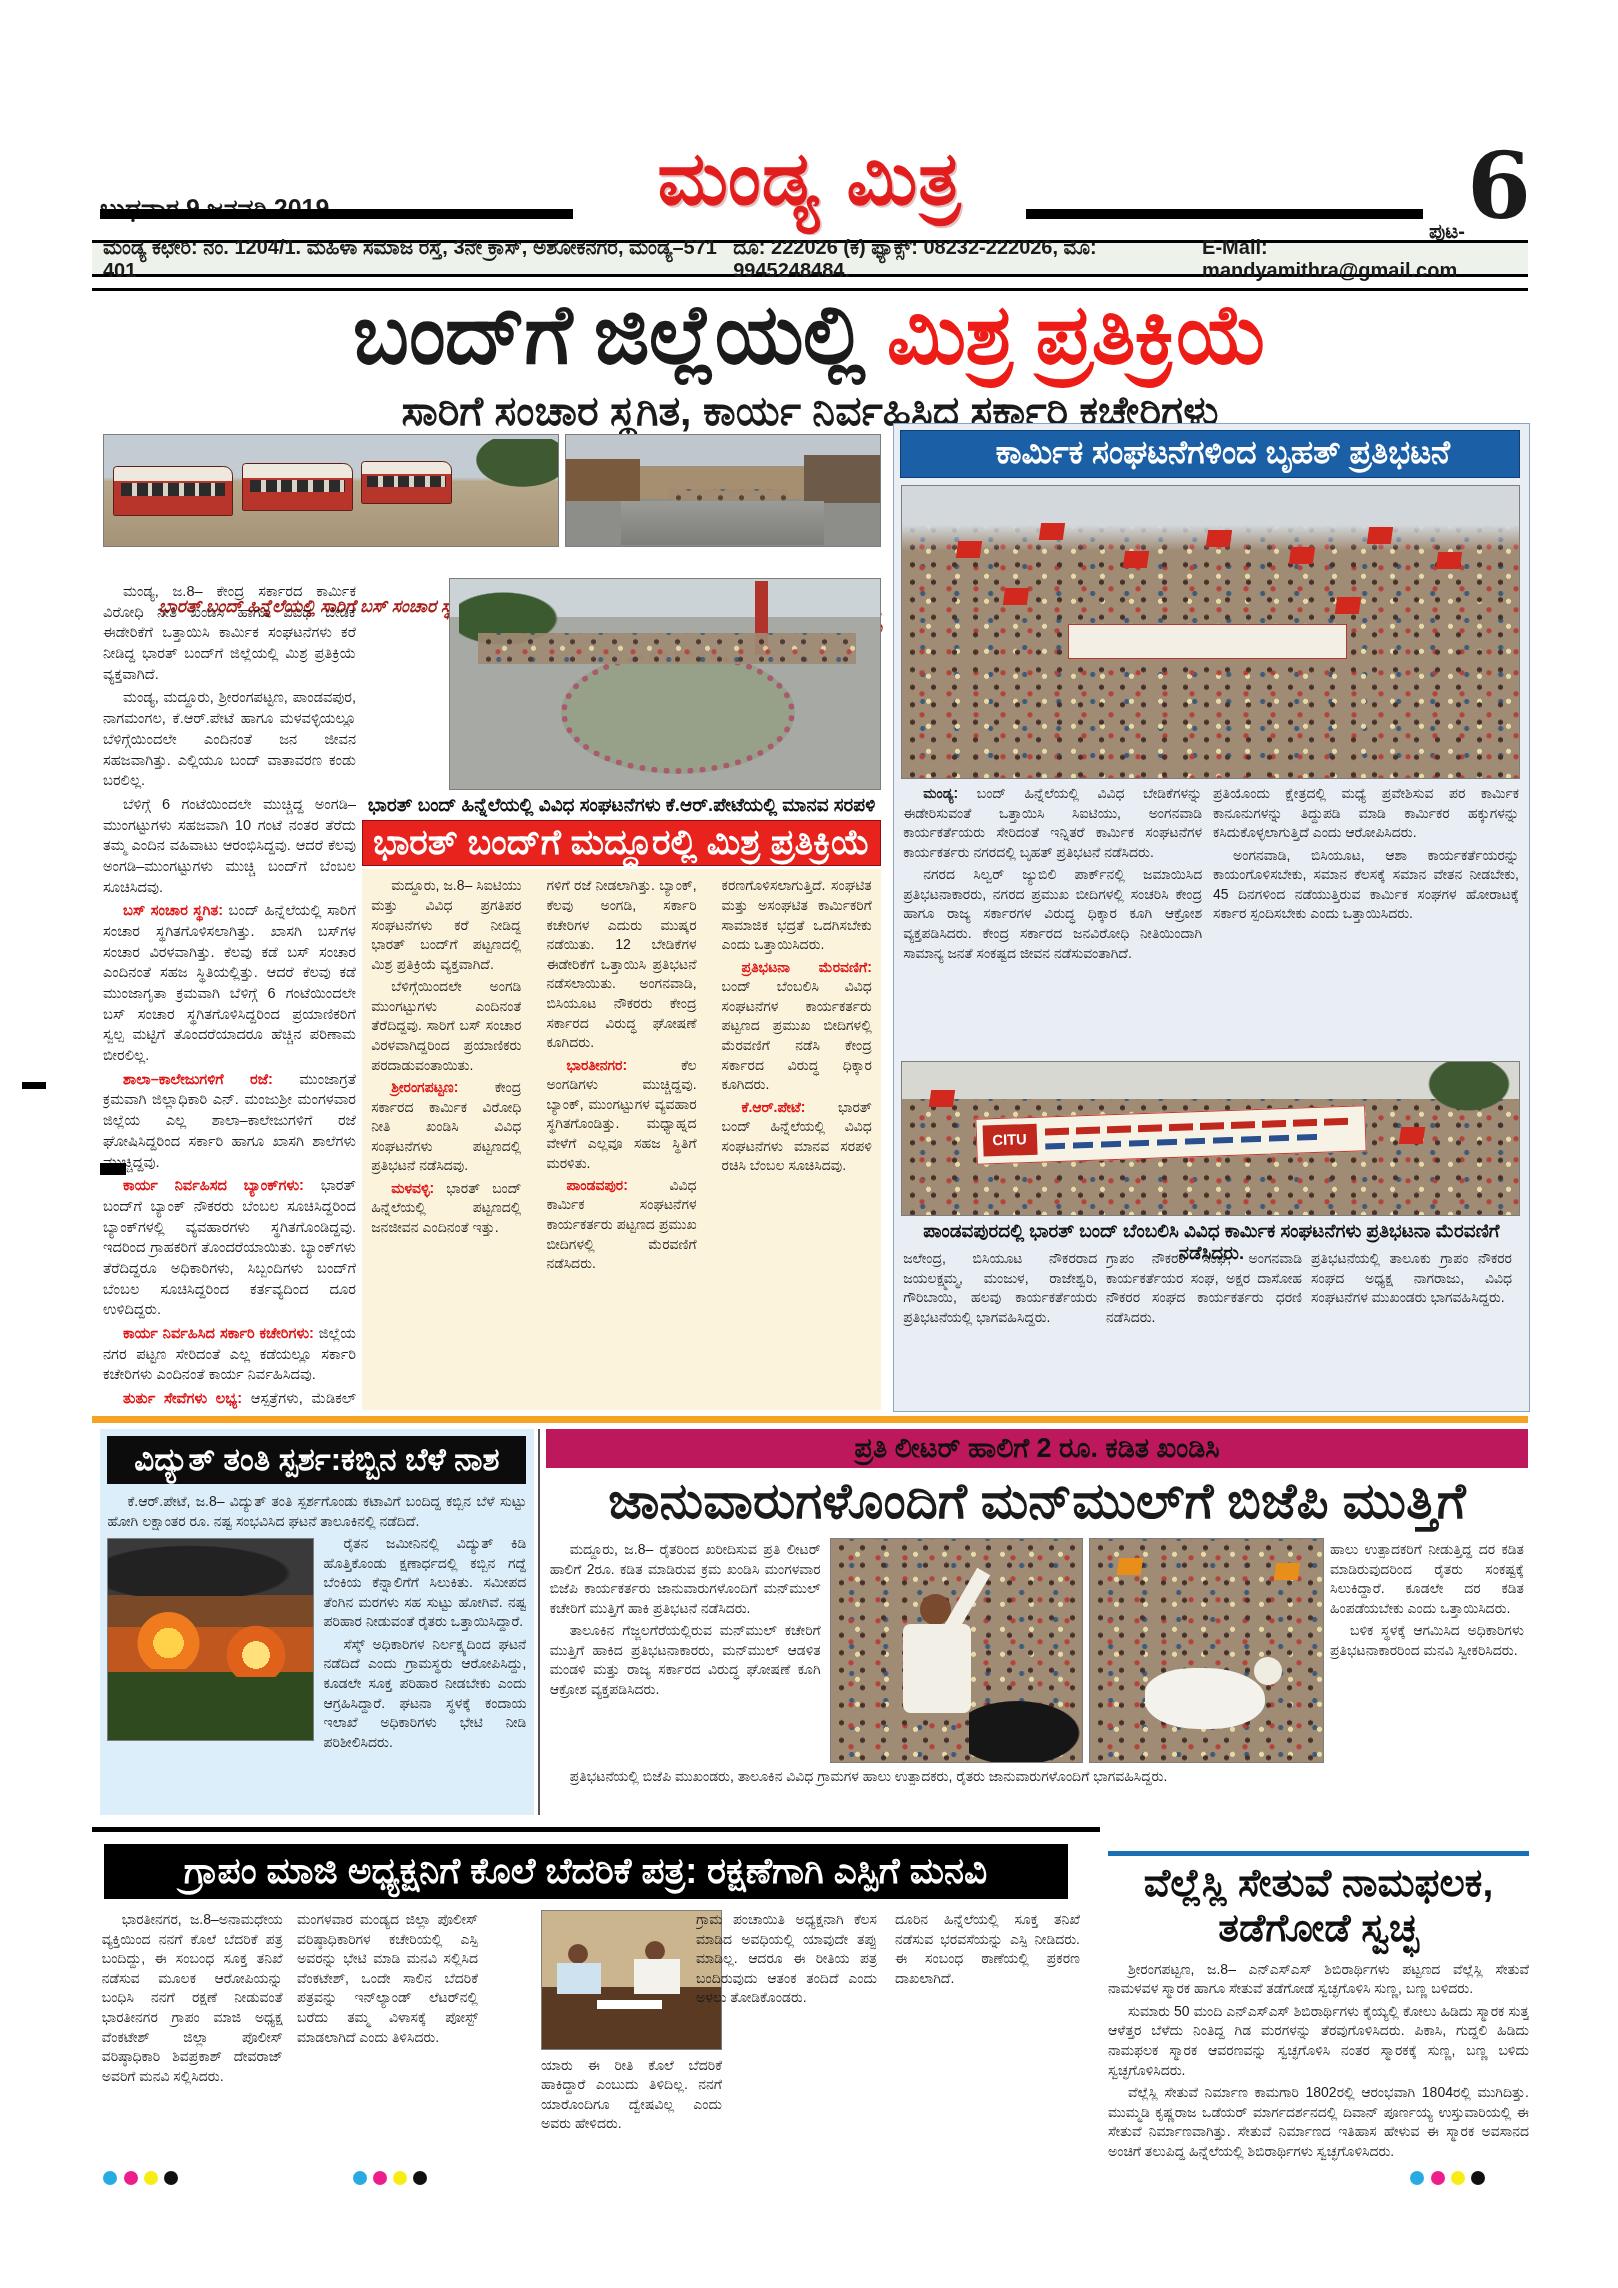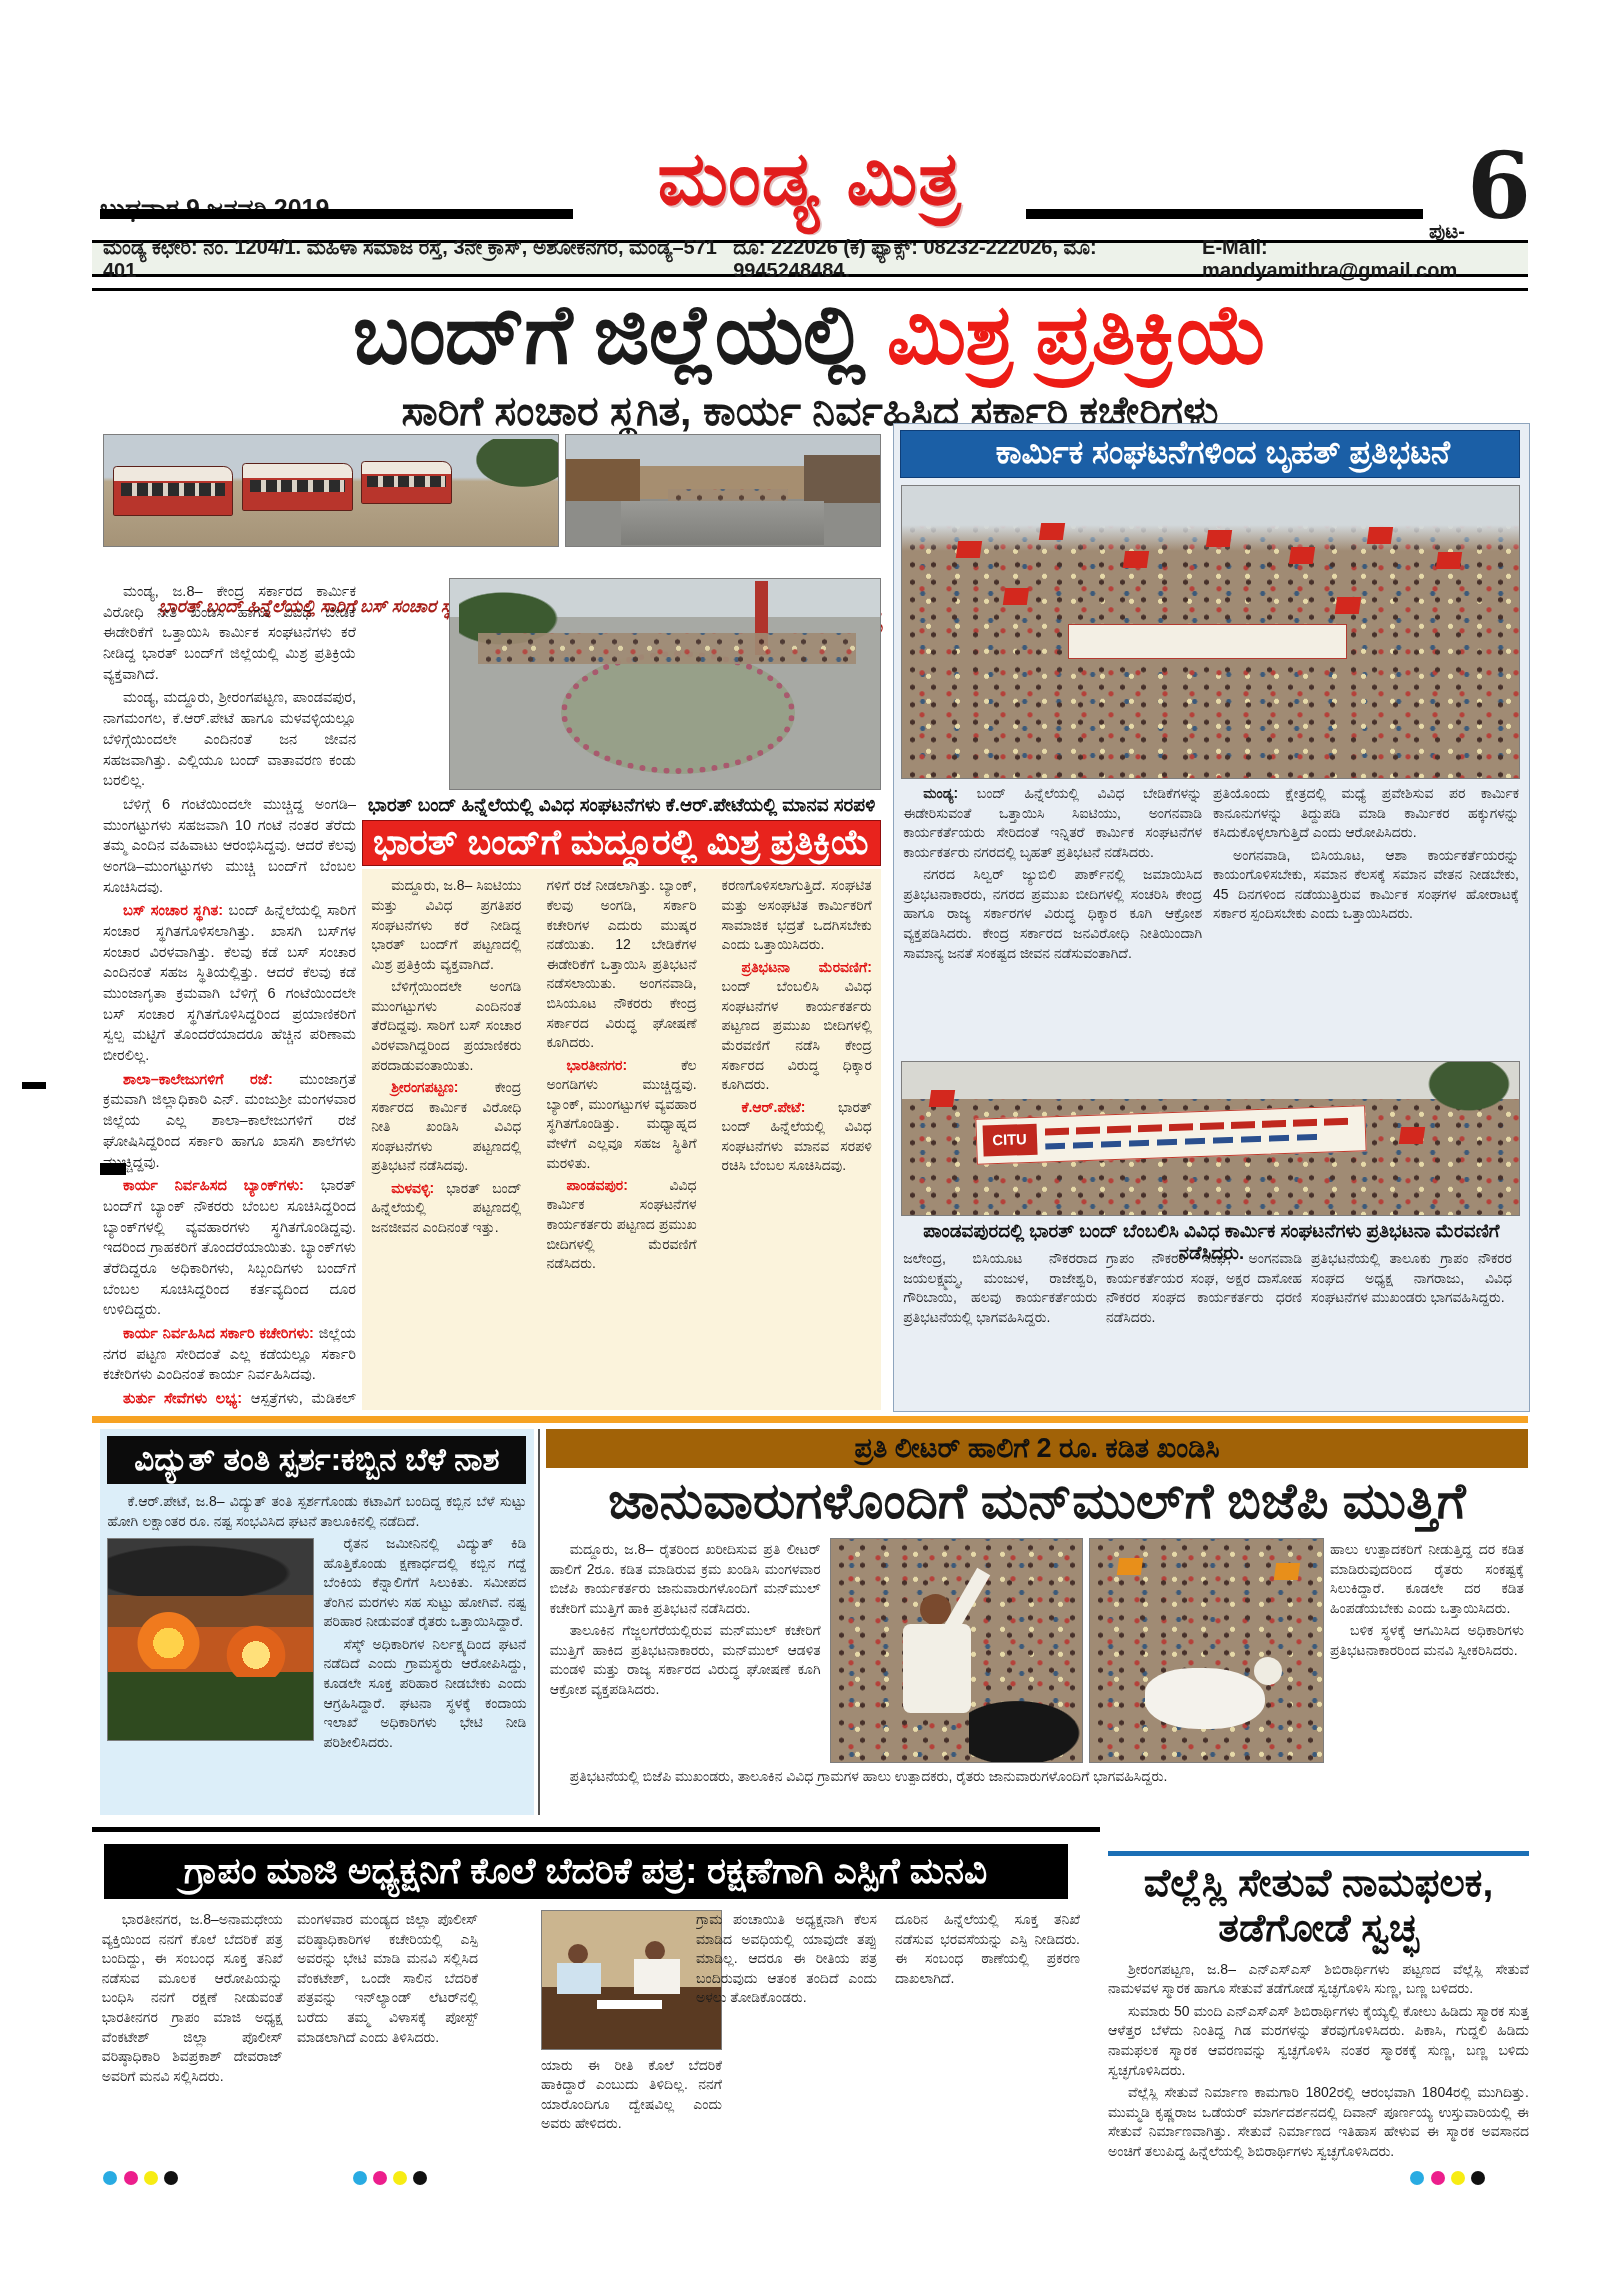--- a/index.html
+++ b/index.html
@@ -47,21 +47,21 @@
                 border:1.8px solid #8ea4bd;box-sizing:border-box;}
   .labour-head{left:5.5px;top:5.5px;width:620px;height:48px;background:#1b5fa6;border:1.8px solid #0e3e78;
                box-sizing:border-box;color:#fff;text-align:center;font-size:32px;font-weight:800;
                line-height:42px;white-space:nowrap;padding-left:27px;}
   
   .divider-orange{left:92px;top:1416px;width:1436px;height:6.5px;background:#f6a223;}
   .power-sec{left:100px;top:1429px;width:434px;height:386px;background:#dceef9;}
   .power-head{left:7.4px;top:7.4px;width:419px;height:48px;background:#0c0c0c;color:#fff;
               text-align:center;font-size:31px;font-weight:800;line-height:48px;white-space:nowrap;}
   .divider-v1{left:538px;top:1429px;width:1.8px;height:386px;background:#555;}
-  .bjp-kicker{left:0;top:0;width:982px;height:39px;background:#a16207;color:#111;text-align:center;
+  .bjp-kicker{left:0;top:0;width:982px;height:39px;background:#be185d;color:#111;text-align:center;
               font-size:27px;font-weight:800;line-height:39px;}
   .bjp-headline{left:0;top:42px;width:982px;height:63px;text-align:center;font-size:50px;
                 font-weight:800;line-height:61px;white-space:nowrap;}
   .divider-black-b{left:92px;top:1827px;width:1008px;height:4.6px;background:#000;}
   .threat-head{left:5.5px;top:5.5px;width:964px;height:55px;background:#000;color:#fff;text-align:center;
                font-size:36px;font-weight:800;line-height:54px;white-space:nowrap;}
   .divider-blue-b{left:1108px;top:1851px;width:421px;height:4.6px;background:#1b6fb5;}
   .bridge-headline{text-align:center;font-size:39px;font-weight:800;line-height:1.15;color:#111;}
   
   .crowd{background-color:#a08b74;

